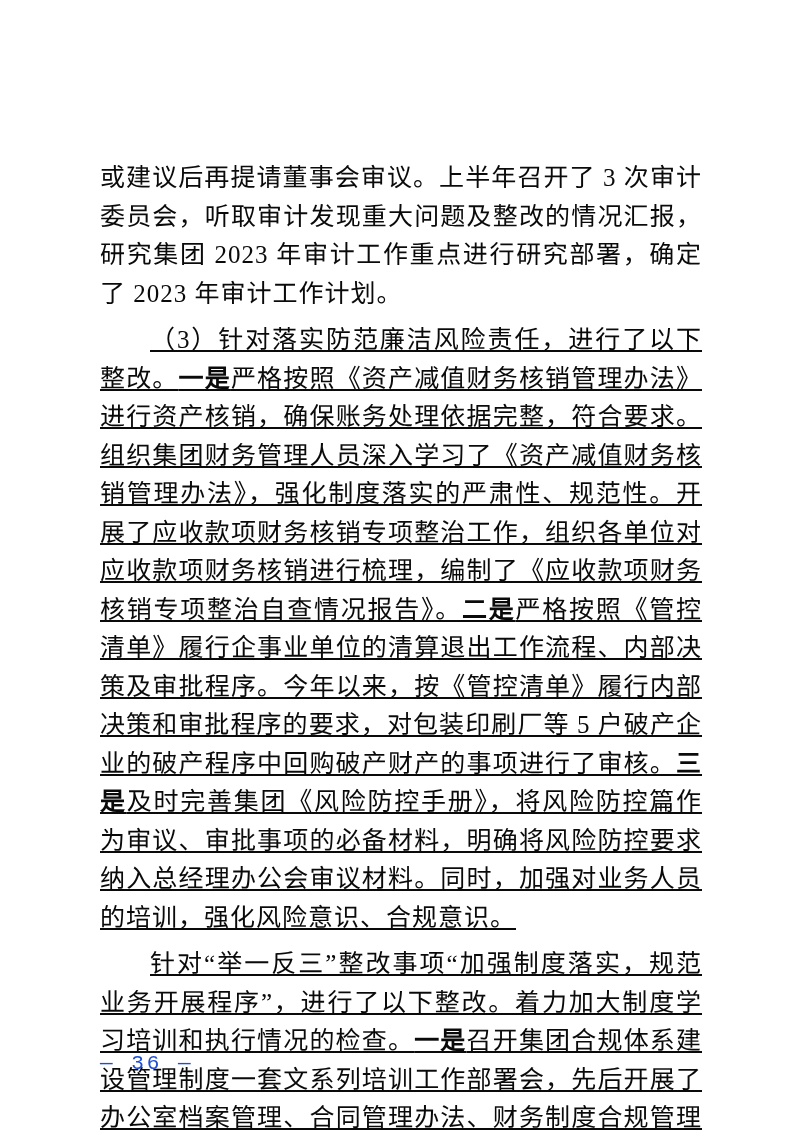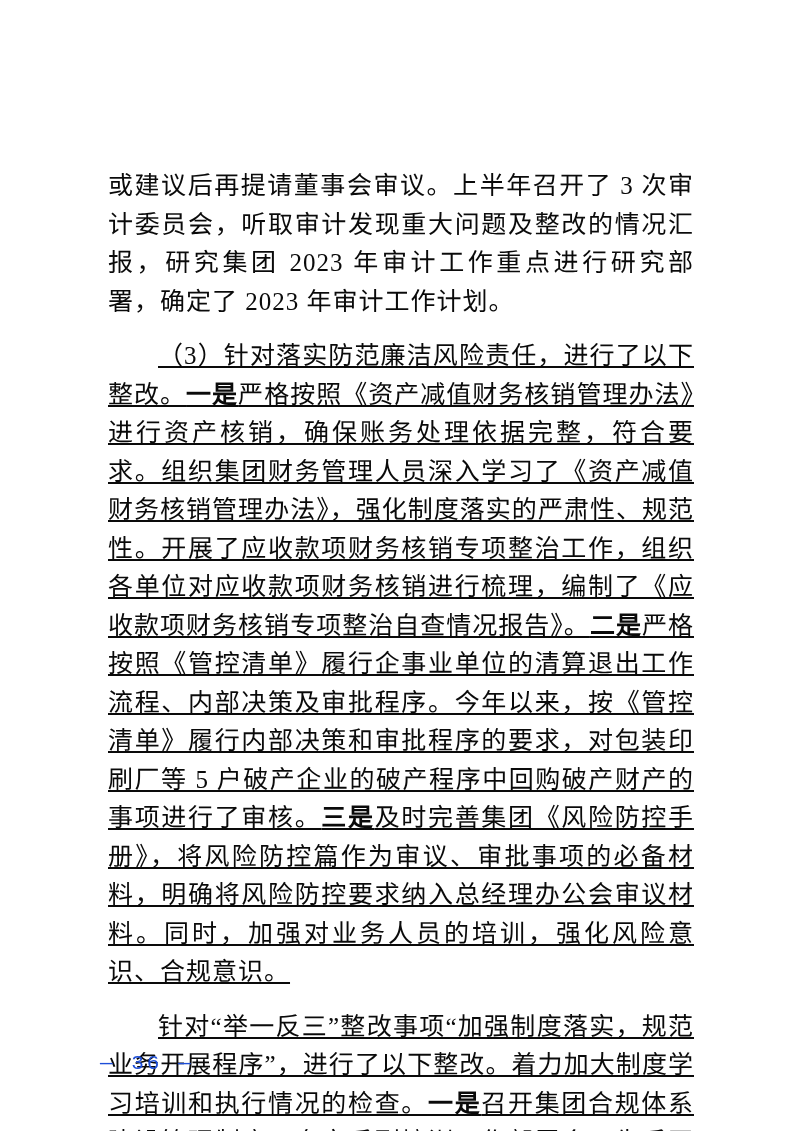--- a/index.html
+++ b/index.html
@@ -12,21 +12,21 @@
     width: 800px;
     height: 1131px;
     background: #ffffff;
     box-sizing: border-box;
     padding: 151px 90px 0 92px;
     overflow: hidden;
     font-family: "Liberation Serif", "DejaVu Serif", serif;
     color: #0a0a0a;
   }
   .doc-body p.para {
-    margin: 16px;
+    margin: 8px;
     font-size: 25px;
     line-height: 38.5px;
     text-align: justify;
     text-justify: inter-character;
     letter-spacing: 1px;
     word-break: break-all;
   }
   .doc-body p.para.indent {
     text-indent: 2em;
     text-decoration: underline;

